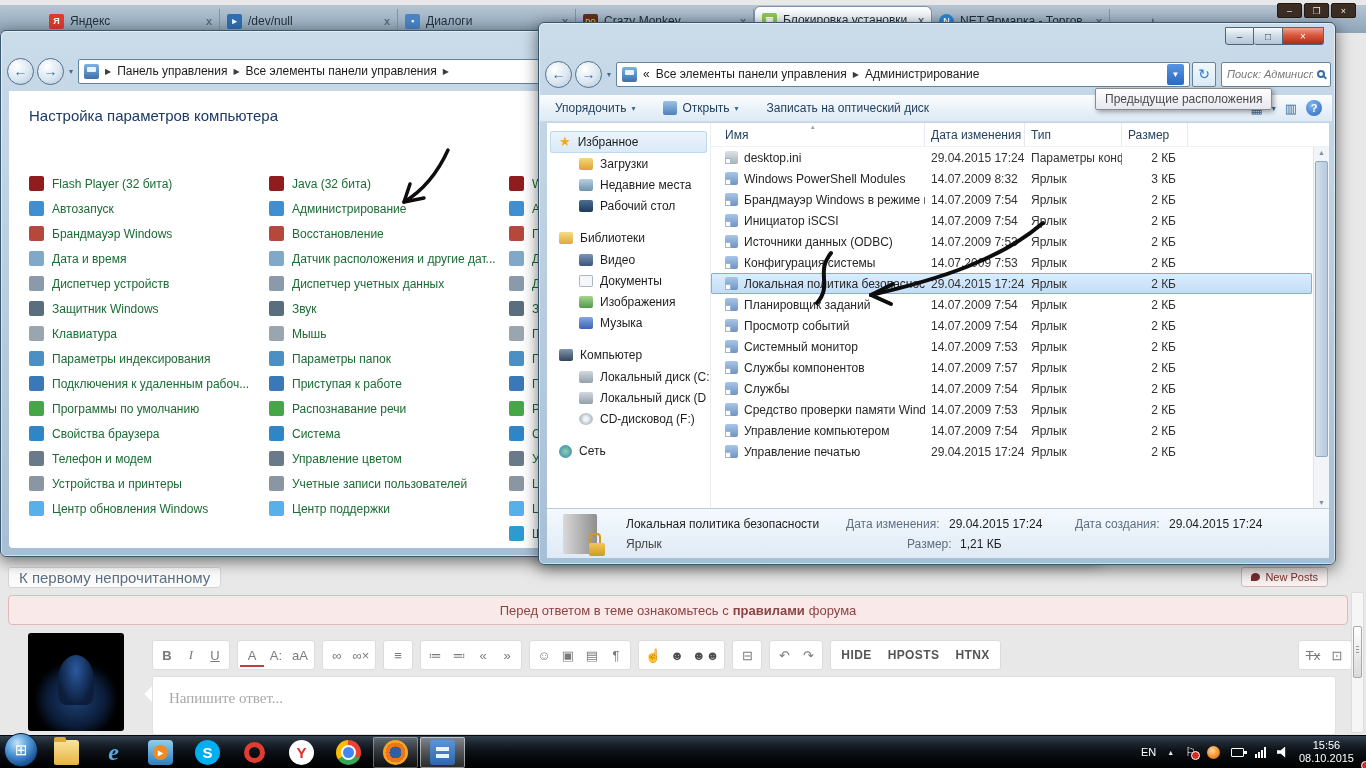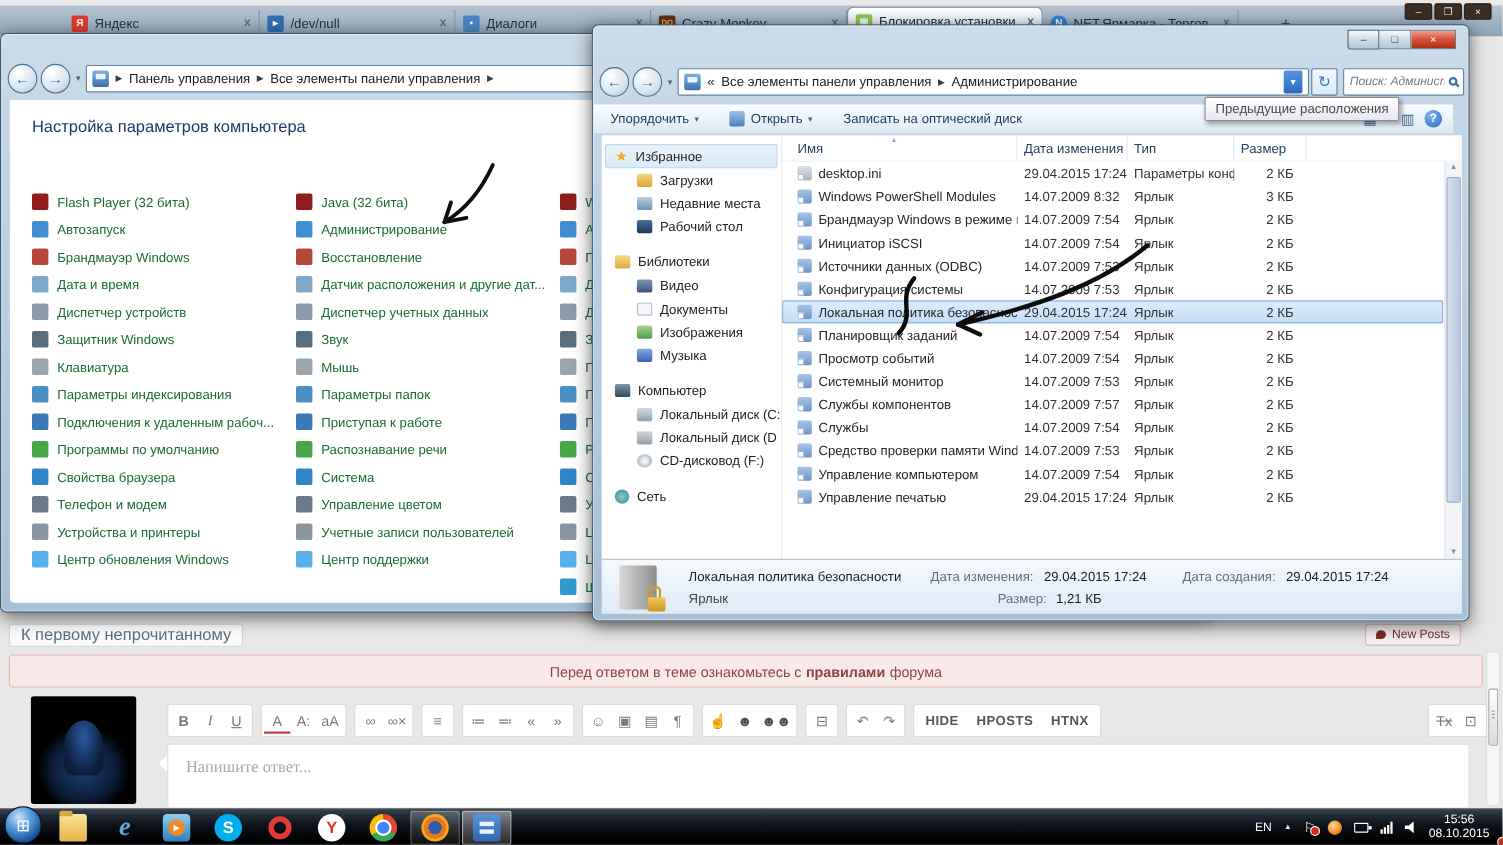--- a/index.html
+++ b/index.html
@@ -1,20 +1,20 @@
 <!DOCTYPE html>
 <html><head>
 <meta charset="utf-8">
 <style>
   *{margin:0;padding:0;box-sizing:border-box}
   html,body{width:1366px;height:768px;overflow:hidden}
   body{position:relative;font-family:"Liberation Sans",sans-serif;background:#e8e8e8}
 
   
-  #tabbar{position:absolute;top:5px;left:0;right:0;height:28px;background:linear-gradient(#b6c5d3,#8da4b8);display:flex;align-items:flex-end;padding-left:58px;z-index:0}
+  #tabbar{position:absolute;top:5px;left:0;right:0;height:28px;background:linear-gradient(#b6c5d3,#8da4b8);display:flex;align-items:flex-end;padding-left:42px;z-index:0}
   .tab{position:relative;width:178px;height:24px;display:flex;align-items:center;gap:6px;padding:0 7px;color:#22303c;font-size:12px;border-right:1px solid #7e95a9;cursor:default}
   .tab .ttl{flex:1;white-space:nowrap;overflow:hidden}
   .tab .tx{color:#5a6b7a;font-size:11px;font-weight:bold}
   .tab.active{background:linear-gradient(#fdfeff,#dde8f1);border:1px solid #7e95a9;border-bottom:none;border-radius:6px 6px 0 0;height:27px;z-index:2}
   .tab-ico{width:15px;height:15px;border-radius:2px;flex:none;display:flex;align-items:center;justify-content:center;font-size:9px;font-weight:bold;color:#fff}
   .t-yandex .tab-ico{background:#e03a2f}.t-yandex .tab-ico::before{content:"Я"}
   .t-devnull .tab-ico{background:#2d6fb3}.t-devnull .tab-ico::before{content:"▸"}
   .t-dialogs .tab-ico{background:#4a84c4}.t-dialogs .tab-ico::before{content:"▪"}
   .t-monkey .tab-ico{background:#5e3318;color:#f2c14e}.t-monkey .tab-ico::before{content:"DQ";font-size:7px}
   .t-block .tab-ico{background:#8ec75a}.t-block .tab-ico::before{content:"▣"}
@@ -67,21 +67,21 @@
   .cap-btn+.cap-btn{border-left:none}
   .cap-btn.close{background:linear-gradient(#f2a halfway,#d9573d);background:linear-gradient(#efa18f,#d9573d 45%,#ac2c12);color:#fff;border-radius:0 0 3px 0;width:41px}
   #ex-nav{left:6px;top:36px;width:786px;height:30px}
   .addr-drop{margin-left:auto;width:17px;height:21px;background:linear-gradient(#5795e0,#2c69c0);border-radius:2px;color:#fff;font-size:8px;display:flex;align-items:center;justify-content:center;flex:none}
   .refresh-b{width:24px;height:25px;background:linear-gradient(#f2f7fb,#dceaf5);border:1px solid #63849f;border-radius:2px;color:#2d7dd2;font-size:14px;display:flex;align-items:center;justify-content:center;margin-left:2px;flex:none}
   .searchbox{width:110px;height:25px;background:#fff;border:1px solid #63849f;border-radius:2px;margin-left:5px;display:flex;align-items:center;gap:4px;padding:0 5px;font-size:11px;color:#787878;font-style:italic;flex:none}
   .searchbox .ph{flex:1;white-space:nowrap;overflow:hidden}
   .mag{width:8px;height:8px;border:2px solid #3b6ea5;border-radius:50%;position:relative;flex:none}
   .mag::after{content:"";position:absolute;width:5px;height:2px;background:#3b6ea5;transform:rotate(45deg);right:-4px;bottom:-2px}
   #ex-tooltip{position:absolute;left:556px;top:65px;padding:3px 9px;background:linear-gradient(#ffffff,#e6e7f0);border:1px solid #8b8b8b;border-radius:2px;font-size:12px;color:#4b4b4b;box-shadow:2px 2px 5px rgba(0,0,0,.35);white-space:nowrap;z-index:9}
-  #ex-toolbar{position:absolute;left:1px;top:72px;right:14px;height:27px;background:linear-gradient(#fbfdfe,#e8f1f8 60%,#dde9f4);border-bottom:1px solid #cdd9e6;display:flex;align-items:center;padding:0 15px;gap:28px;font-size:12px;color:#1e3c5a}
+  #ex-toolbar{position:absolute;left:1px;top:72px;right:3px;height:27px;background:linear-gradient(#fbfdfe,#e8f1f8 60%,#dde9f4);border-bottom:1px solid #cdd9e6;display:flex;align-items:center;padding:0 15px;gap:28px;font-size:12px;color:#1e3c5a}
   .tb-item{display:flex;align-items:center;gap:5px}
   .tb-caret{font-size:8px;color:#3c6a96}
   .open-ico{width:14px;height:14px;border-radius:2px;background:linear-gradient(#9cc3e8,#4f80b8)}
   #tb-right{position:absolute;right:10px;display:flex;align-items:center;gap:9px}
   .view-ico{color:#3c6a96;font-size:13px}
   .help-ico{width:16px;height:16px;border-radius:50%;background:radial-gradient(circle at 35% 30%,#7fb4ec,#2c69c0);color:#fff;font-size:11px;font-weight:bold;display:flex;align-items:center;justify-content:center}
 
   
   #ex-content{position:absolute;left:8px;top:100px;width:782px;height:385px;background:#fff;display:flex;overflow:hidden}
   #sidebar{width:164px;flex:none;padding-top:8px;font-size:12px;color:#1e1e1e;border-right:1px solid #e8edf2}

